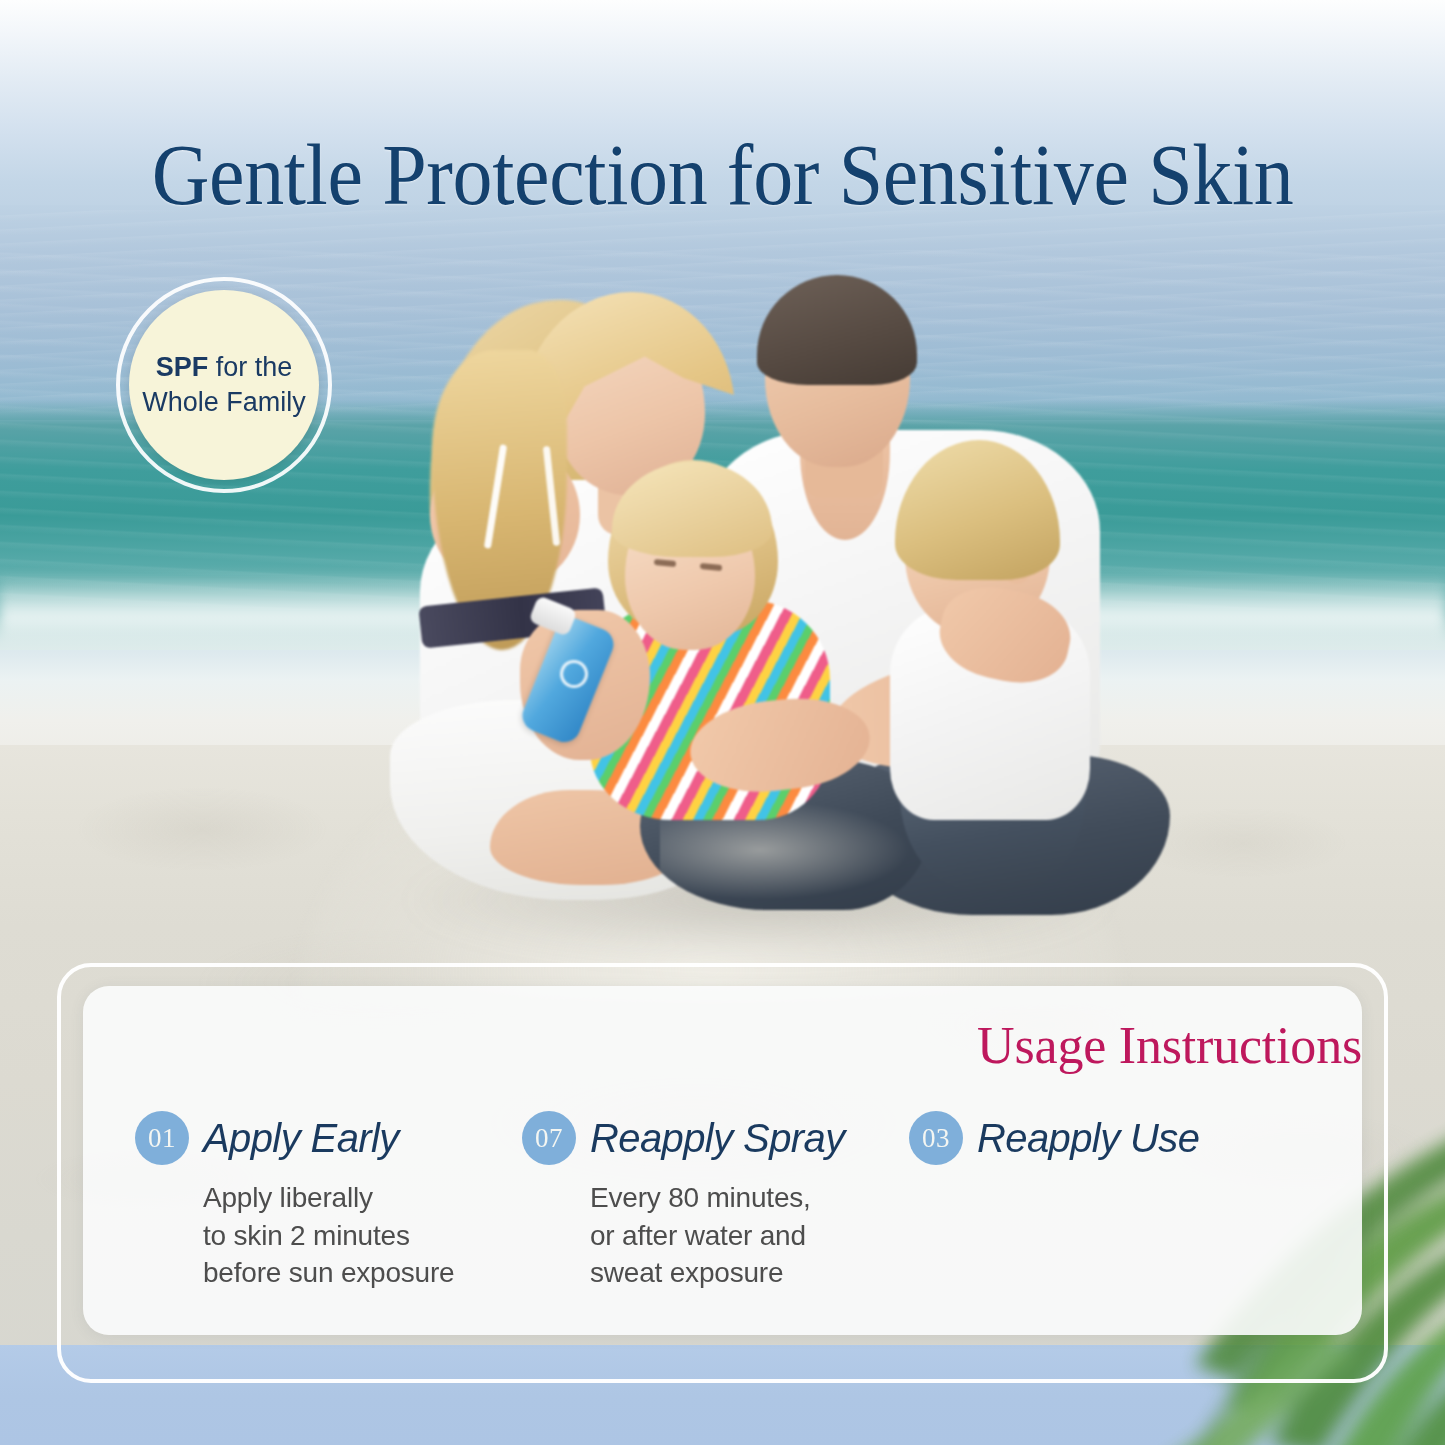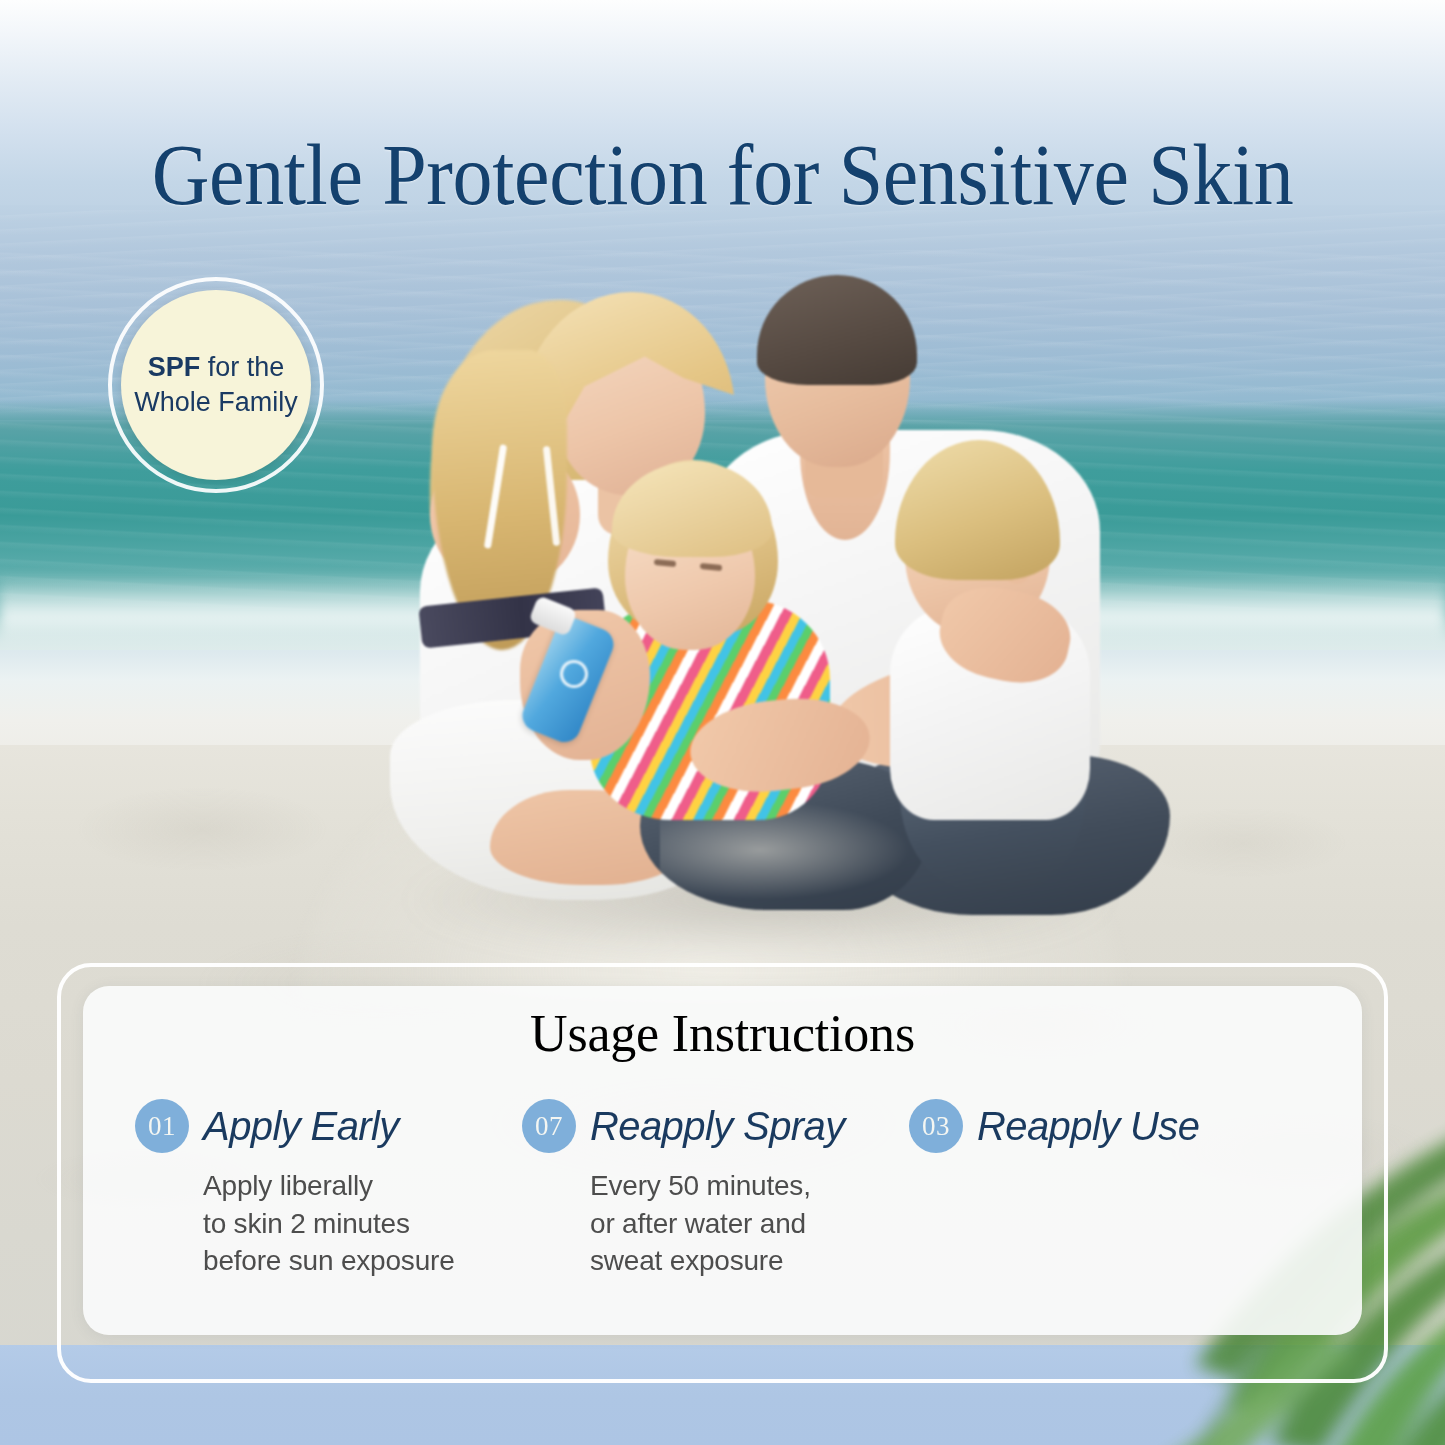--- a/index.html
+++ b/index.html
@@ -306,21 +306,21 @@
     color: #14416e;
     letter-spacing: -0.4px;
     transform: scaleX(0.93);
     text-shadow: 0 1px 2px rgba(255,255,255,.55);
     white-space: nowrap;
   }
 
   
   .badge-wrap {
     position: absolute;
-    left: 108px; top: 277px;
+    left: 116px; top: 277px;
     width: 216px; height: 216px;
   }
   .badge-ring {
     position: absolute; inset: 0;
     border-radius: 50%;
     border: 4px solid rgba(255,255,255,.92);
   }
   .badge-circle {
     position: absolute; inset: 13px;
     border-radius: 50%;
@@ -353,34 +353,33 @@
     position: absolute;
     left: 83px; top: 986px;
     width: 1279px; height: 349px;
     background: rgba(251,252,252,.90);
     border-radius: 26px;
     box-sizing: border-box;
     box-shadow: 0 2px 14px rgba(90,100,110,.10);
     overflow: hidden;
   }
   .panel-heading {
-    margin: 18px 0 0 0;
-    text-align: center;
+    margin: 30px 0 0 0;
+    text-align: right;
     font-family: "Liberation Serif", "DejaVu Serif", serif;
     font-size: 52px;
     font-weight: 400;
-    color: #000000;
+    color: #be185d;
     letter-spacing: -0.2px;
   }
   .steps {
     display: flex;
     margin: 36px 14px 0 0;
     padding: 0 52px;
     box-sizing: border-box;
-    justify-content: flex-end;
   }
   .step { width: 33.333%; padding-right: 22px; box-sizing: border-box; }
   .step-head {
     display: flex;
     align-items: center;
     gap: 14px;
   }
   .step-num {
     flex: 0 0 auto;
     width: 54px; height: 54px;
@@ -516,21 +515,21 @@
         <div class="step-body">Apply liberally
 to skin 2 minutes
 before sun exposure</div>
       </div>
 
       <div class="step">
         <div class="step-head">
           <div class="step-num">07</div>
           <div class="step-title">Reapply Spray</div>
         </div>
-        <div class="step-body">Every 50 minutes,
+        <div class="step-body">Every 80 minutes,
 or after water and
 sweat exposure</div>
       </div>
 
       <div class="step">
         <div class="step-head">
           <div class="step-num">03</div>
           <div class="step-title">Reapply Use</div>
         </div>
       </div>

